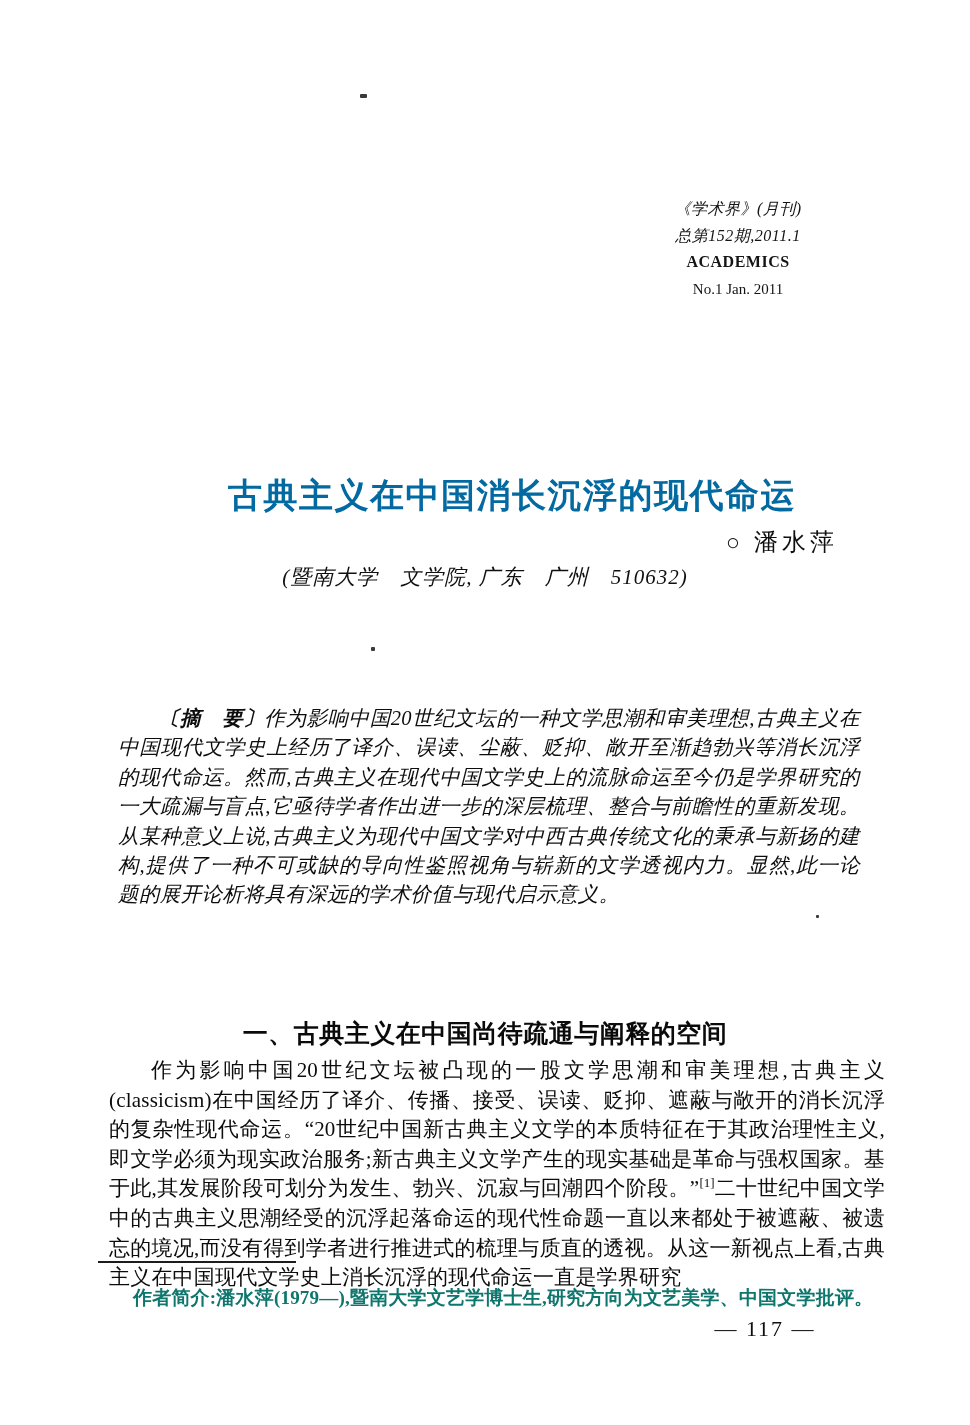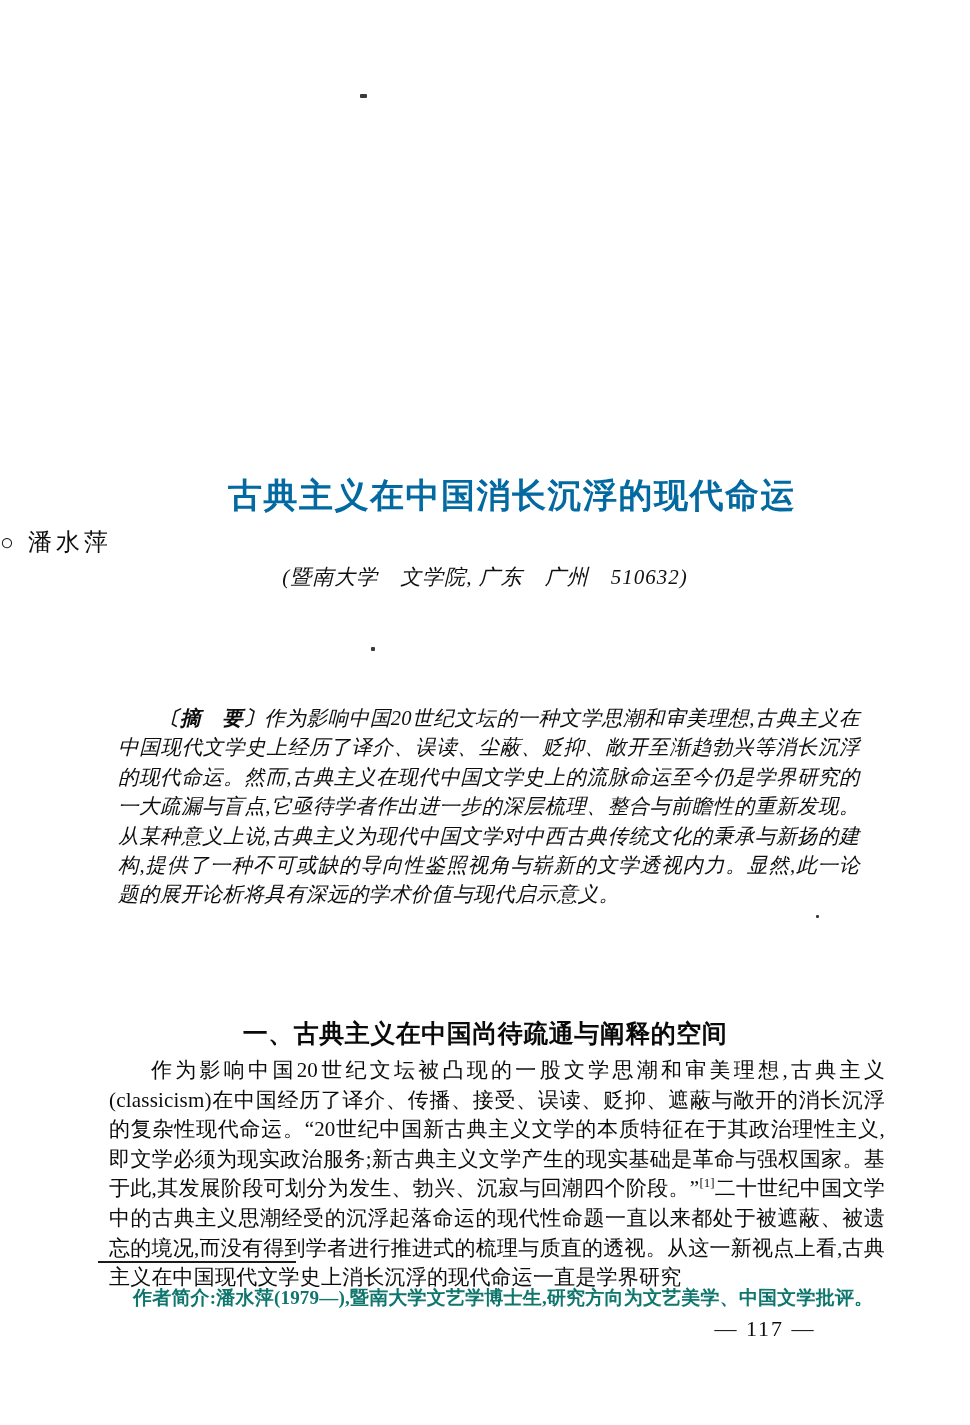--- a/index.html
+++ b/index.html
@@ -58,21 +58,21 @@
     color: #0369a1;
     padding-left: 27px;
   }
 
   
   .byline {
     position: absolute;
     top: 526px;
     left: 0;
     width: 838px;
-    text-align: left;
+    text-align: right;
     font-size: 24px;
     color: #0f0f0f;
     letter-spacing: 4px;
   }
   .byline .marker {
     display: inline-block;
     margin-right: 14px;
     letter-spacing: 0;
     font-size: 23px;
   }
@@ -192,20 +192,26 @@
 </style>
 </head>
 <body>
 
 <div class="page">
 
   <div class="speck speck-1"></div>
   <div class="speck speck-2"></div>
   <div class="speck speck-3"></div>
 
+  <div class="journal-info">
+    <div class="cn">《学术界》(月刊)</div>
+    <div class="cn">总第152期,2011.1</div>
+    <div class="en-name">ACADEMICS</div>
+    <div class="en-issue">No.1 Jan. 2011</div>
+  </div>
 
   <h1 class="article-title">古典主义在中国消长沉浮的现代命运</h1>
 
   <div class="byline">
     <span class="marker">○</span><span>潘水萍</span>
   </div>
 
   <div class="affiliation">(暨南大学　文学院, 广东　广州　510632)</div>
 
   <div class="abstract-block">

